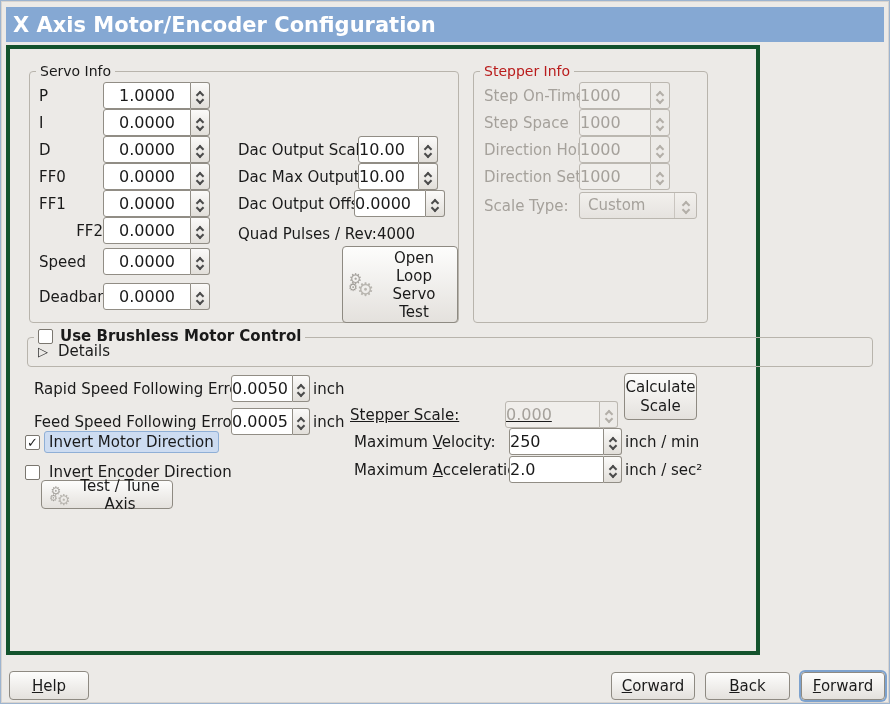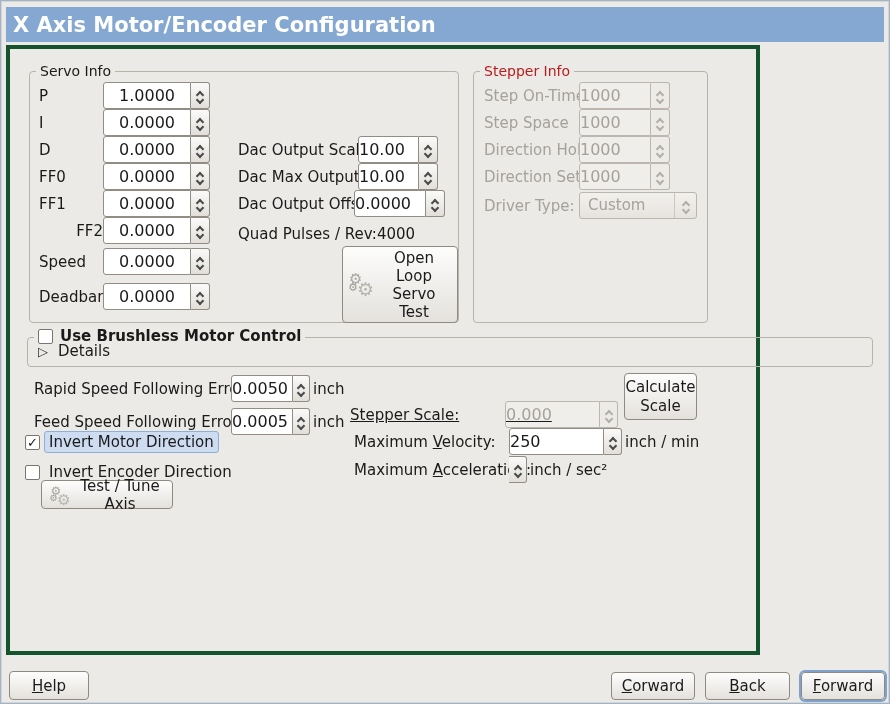--- a/index.html
+++ b/index.html
@@ -259,21 +259,21 @@
       <div class="row" style="left:10px;top:91px;">
         <span class="lbl dim" style="width:95px;">Direction Setup</span>
         <div class="entry left dis" style="width:72px;">1000</div>
         <div class="spinbtn dis">
             <span class="chev cu"></span>
             <span class="chev cd"></span>
           </div>
       </div>
 
       <div class="row" style="left:10px;top:120px;">
-        <span class="lbl dim" style="width:95px;">Driver Type:</span>
+        <span class="lbl dim" style="width:95px;">Scale Type:</span>
         <div style="width:118px;height:27px;display:flex;border:1px solid #bbb7b0;border-radius:3px;background:linear-gradient(#f2f0ed,#e6e3df);gap:24px;">
           <span style="flex:1;line-height:25px;padding-left:8px;color:#a5a19b;overflow:hidden;">Custom</span>
           <span style="width:22px;border-left:1px solid #c9c5bf;display:flex;flex-direction:column;align-items:center;justify-content:center;">
             <span class="chev cu" style="border-color:#b3afa8;"></span>
             <span class="chev cd" style="border-color:#b3afa8;"></span>
           </span>
         </div>
       </div>
     </div>
 
@@ -323,20 +323,21 @@
       <span class="lbl" style="width:155px;"><span>Maximum </span><span style="text-decoration:underline;">V</span><span>elocity:</span></span>
       <div class="entry left" style="width:95px;">250</div>
       <div class="spinbtn" style="width:18px;">
           <span class="chev cu"></span>
           <span class="chev cd"></span>
         </div>
       <span class="unit">inch / min</span>
     </div>
     <div class="row" style="left:344px;top:407px;">
       <span class="lbl" style="width:155px;"><span>Maximum </span><span style="text-decoration:underline;">A</span><span>cceleration:</span></span>
+      <div class="entry left" style="width:95px;">2.0</div>
       <div class="spinbtn" style="width:18px;">
           <span class="chev cu"></span>
           <span class="chev cd"></span>
         </div>
       <span class="unit">inch / sec²</span>
     </div>
 
     <div class="row" style="left:15px;top:382px;height:22px;">
       <span class="cb">✓</span>
       <span class="cb-label-hl" style="margin-left:4px;">Invert Motor Direction</span>

